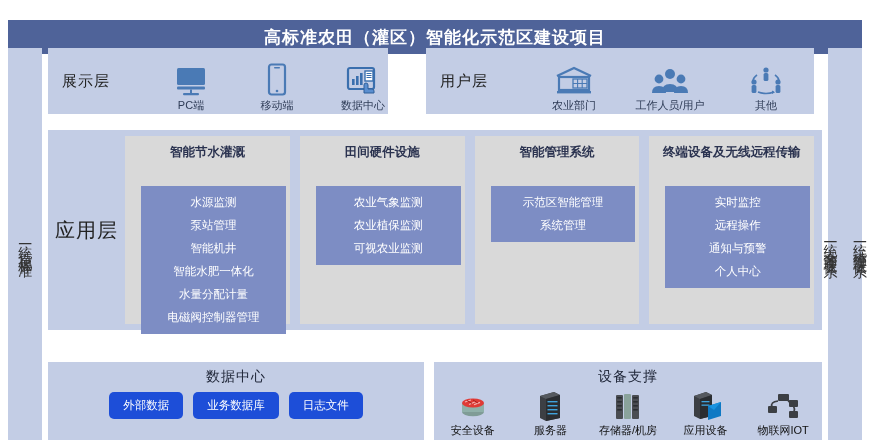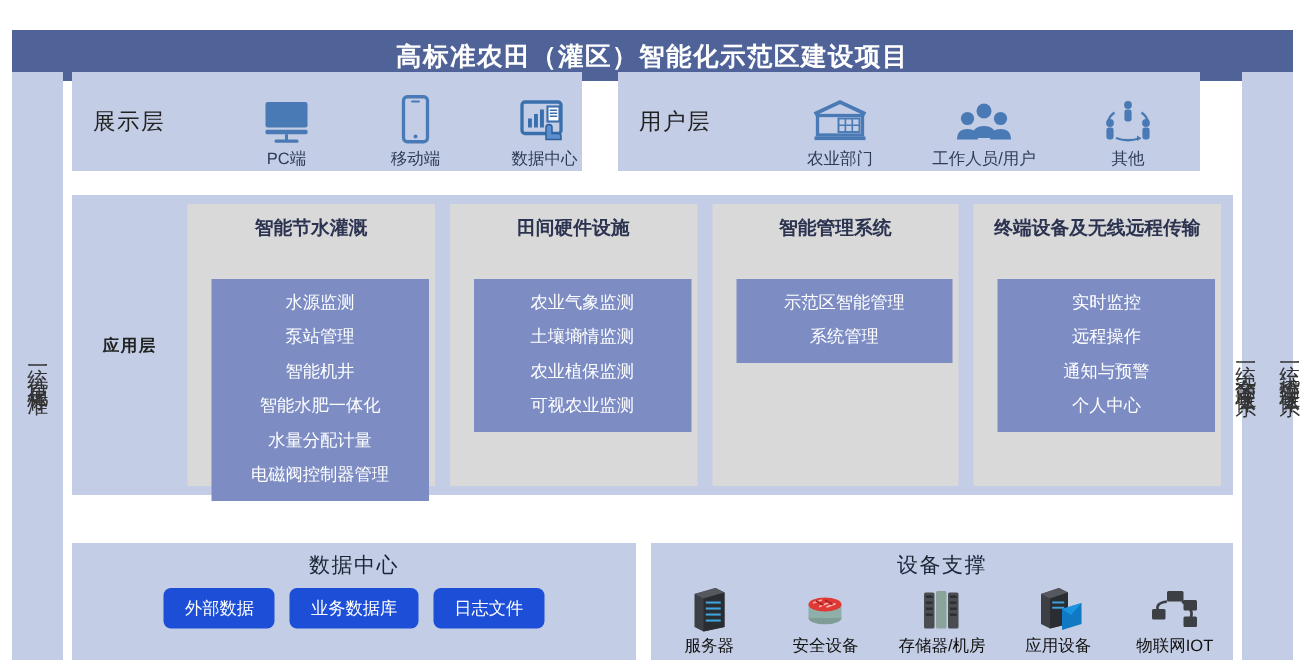--- a/index.html
+++ b/index.html
@@ -34,37 +34,37 @@
   .rail-right .vstack{
     display:flex;flex-direction:row;align-items:center;justify-content:center;
     height:100%;gap:14px;
   }
 
   
   .panel{position:absolute;background:#c3cde5;}
 
   
   .panel-display{left:48px;top:48px;width:340px;height:66px;}
-  .panel-user{left:412px;top:48px;width:388px;height:66px;}
+  .panel-user{left:426px;top:48px;width:388px;height:66px;}
   .toprow{display:flex;align-items:center;height:100%;}
   .layer-label{
     font-size:15px;color:#222;padding-left:14px;width:86px;flex:none;
     letter-spacing:1px;
   }
   .icon-row{display:flex;flex:1;align-items:flex-end;justify-content:space-around;height:100%;padding-bottom:2px;}
   .icon-cell{display:flex;flex-direction:column;align-items:center;width:86px;}
   .icon-box{height:36px;display:flex;align-items:flex-end;justify-content:center;}
   .icon-cap{font-size:11px;color:#2f3c57;margin-top:2px;white-space:nowrap;}
 
   
   .panel-app{left:48px;top:130px;width:774px;height:200px;}
   .app-inner{display:flex;height:100%;align-items:stretch;}
   .app-label{
     width:77px;flex:none;display:flex;align-items:center;justify-content:center;
-    font-size:11px;color:#222;letter-spacing:1px;font-weight:bold;
+    font-size:20px;color:#222;letter-spacing:1px;
   }
   .app-cols{display:flex;flex:1;gap:10px;padding:6px 8px 6px 0;}
   .app-col{
     background:#d9d9d9;flex:1;display:flex;flex-direction:column;
     align-items:center;padding:8px 10px 10px 10px;box-sizing:border-box;gap:20px;
   }
   .col-title{
     font-size:12.5px;font-weight:bold;color:#2b3350;text-align:center;
     line-height:1.35;margin-bottom:5px;
   }
@@ -233,21 +233,20 @@
             <div class="col-item">智能水肥一体化</div>
             <div class="col-item">水量分配计量</div>
             <div class="col-item">电磁阀控制器管理</div>
           </div>
         </div>
 
         <div class="app-col">
           <div class="col-title">田间硬件设施</div>
           <div class="col-body">
             <div class="col-item">农业气象监测</div>
-            <div class="col-item">土壤墒情监测</div>
             <div class="col-item">农业植保监测</div>
             <div class="col-item">可视农业监测</div>
           </div>
         </div>
 
         <div class="app-col">
           <div class="col-title">智能管理系统</div>
           <div class="col-body">
             <div class="col-item">示范区智能管理</div>
             <div class="col-item">系统管理</div>
@@ -273,47 +272,47 @@
     <div class="pill-row">
       <div class="pill">外部数据</div>
       <div class="pill">业务数据库</div>
       <div class="pill">日志文件</div>
     </div>
   </div>
 
   <div class="panel panel-equip">
     <div class="sec-title">设备支撑</div>
     <div class="equip-row">
+
+      <div class="equip-cell">
+        <div class="equip-icon">
+          <svg width="34" height="30" viewBox="0 0 34 30">
+            <ellipse cx="17" cy="20" rx="11" ry="4.2" fill="#7f9c96"></ellipse>
+            <rect x="6" y="11" width="22" height="9" fill="#8fb0a9"></rect>
+            <ellipse cx="17" cy="11" rx="11" ry="4.6" fill="#e03a36"></ellipse>
+            <path d="M9 10 l6 -2 M13 12.5 l7 -3 M18 12.8 l6 -2.4" stroke="#f5b0ae" stroke-width="1.2" fill="none"></path>
+            <path d="M11 8.5 l5 3 M17 8 l5 3" stroke="#a81f1c" stroke-width="1" fill="none"></path>
+          </svg>
+        </div>
+        <div class="equip-cap">安全设备</div>
+      </div>
 
       <div class="equip-cell">
         <div class="equip-icon">
           <svg width="28" height="32" viewBox="0 0 28 32">
             <path d="M4 6 L18 2 L24 5 L24 28 L10 31 L4 28 Z" fill="#3c3f44"></path>
             <path d="M4 6 L18 2 L24 5 L10 9 Z" fill="#55595f"></path>
             <path d="M10 9 L24 5 L24 28 L10 31 Z" fill="#2a2d31"></path>
             <rect x="11.5" y="11" width="10" height="1.4" fill="#3fa3dd"></rect>
             <rect x="11.5" y="15" width="10" height="1.4" fill="#3fa3dd"></rect>
             <rect x="11.5" y="19" width="10" height="1.4" fill="#3fa3dd"></rect>
             <rect x="11.5" y="23" width="10" height="1.4" fill="#3fa3dd"></rect>
           </svg>
         </div>
         <div class="equip-cap">服务器</div>
-      </div>
-
-      <div class="equip-cell">
-        <div class="equip-icon">
-          <svg width="34" height="30" viewBox="0 0 34 30">
-            <ellipse cx="17" cy="20" rx="11" ry="4.2" fill="#7f9c96"></ellipse>
-            <rect x="6" y="11" width="22" height="9" fill="#8fb0a9"></rect>
-            <ellipse cx="17" cy="11" rx="11" ry="4.6" fill="#e03a36"></ellipse>
-            <path d="M9 10 l6 -2 M13 12.5 l7 -3 M18 12.8 l6 -2.4" stroke="#f5b0ae" stroke-width="1.2" fill="none"></path>
-            <path d="M11 8.5 l5 3 M17 8 l5 3" stroke="#a81f1c" stroke-width="1" fill="none"></path>
-          </svg>
-        </div>
-        <div class="equip-cap">安全设备</div>
       </div>
 
       <div class="equip-cell">
         <div class="equip-icon">
           <svg width="30" height="32" viewBox="0 0 30 32">
             <rect x="3" y="5" width="7" height="24" rx="1" fill="#4a4d52"></rect>
             <rect x="11" y="4" width="7" height="25" rx="1" fill="#8aa39b"></rect>
             <rect x="19" y="5" width="7" height="24" rx="1" fill="#4a4d52"></rect>
             <g fill="#2b2e32">
               <rect x="4.2" y="7" width="4.6" height="1.6"></rect>

